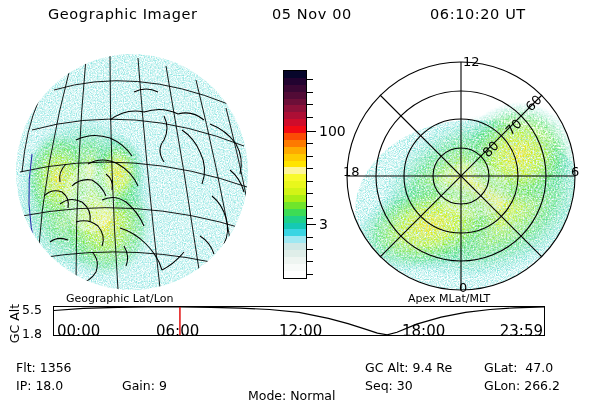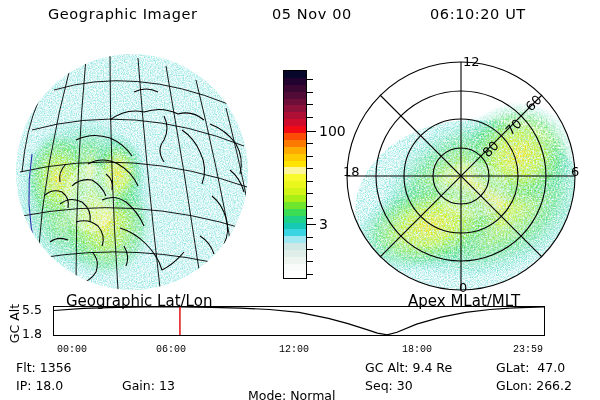--- a/index.html
+++ b/index.html
@@ -97,21 +97,21 @@
 
   
   #orbit-panel {
     position: absolute;
     left: 0; top: 292px;
     width: 600px; height: 62px;
   }
   .orbit-title {
     position: absolute;
     top: 0;
-    font-size: 15px;
+    font-size: 11px;
     white-space: nowrap;
   }
   #orbit-title-left  { left: 66px; }
   #orbit-title-right { left: 408px; }
   #orbit-ylabel {
     position: absolute;
     left: -16px; top: 24px;
     width: 60px;
     text-align: center;
     font-size: 12.5px;
@@ -128,44 +128,43 @@
   #orbit-box {
     position: absolute;
     left: 53px; top: 14px;
     width: 492px; height: 30px;
     border: 1px solid #000;
     box-sizing: border-box;
   }
   #orbit-svg { display: block; }
   .orbit-xtick {
     position: absolute;
-    top: 52px;
-    font-size: 10px;
-    white-space: nowrap;
-    font-family: Liberation Mono, monospace;
+    top: 30px;
+    font-size: 15px;
+    white-space: nowrap;
   }
 
   
   #status-panel {
     position: absolute;
     left: 0; top: 360px;
     width: 600px; height: 40px;
   }
   .status-cell {
     position: absolute;
     font-size: 12.5px;
     white-space: pre;
   }
   .row0 { top: 0px; }
   .row1 { top: 18px; }
   .col0 { left: 16px; }
   .col1 { left: 122px; }
   .col2 { left: 248px; margin-top: 28px; }
   .col3 { left: 365px; }
-  .col4 { left: 484px; margin-left: 12px; }
+  .col4 { left: 484px; }
 </style>
 </head>
 <body>
 
 <div id="header">
   <span id="title-text">Geographic Imager</span>
   <span id="title-date">05 Nov 00</span>
   <span id="title-time">06:10:20 UT</span>
 </div>
 
@@ -412,20 +411,20 @@
       <div class="orbit-xtick" style="left: 156px; text-align: center;">06:00</div>
       <div class="orbit-xtick" style="left: 279px;">12:00</div>
       <div class="orbit-xtick" style="left: 402px;">18:00</div>
       <div class="orbit-xtick" style="left: auto; right: 57px; margin-left: 18px;">23:59</div>
     </div>
 </div>
 
 <div id="status-panel">
   <div class="status-cell row0 col0">Flt: 1356</div>
   <div class="status-cell row1 col0">IP: 18.0</div>
-  <div class="status-cell row1 col1">Gain: 13</div>
+  <div class="status-cell row1 col1">Gain: 9</div>
   <div class="status-cell row0 col2">Mode: Normal</div>
   <div class="status-cell row1 col2">Dsp:   −2.3</div>
   <div class="status-cell row0 col3">GC Alt: 9.4 Re</div>
   <div class="status-cell row1 col3">Seq: 30</div>
   <div class="status-cell row0 col4">GLat:  47.0</div>
   <div class="status-cell row1 col4">GLon: 266.2</div>
 </div>
 
 </body></html>

